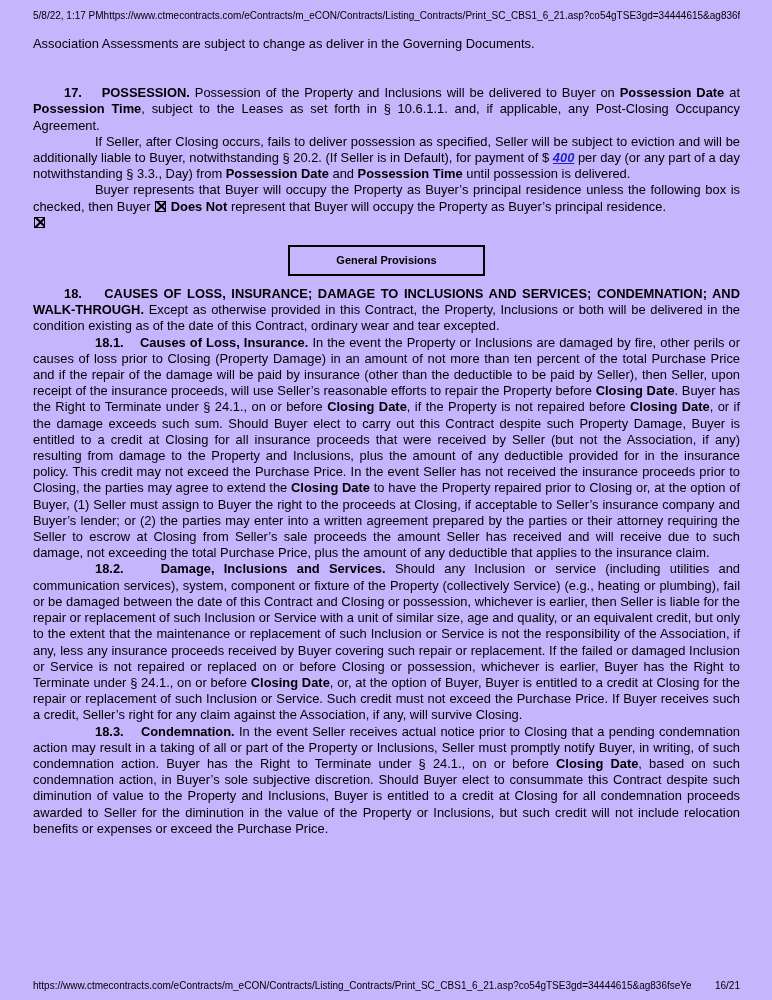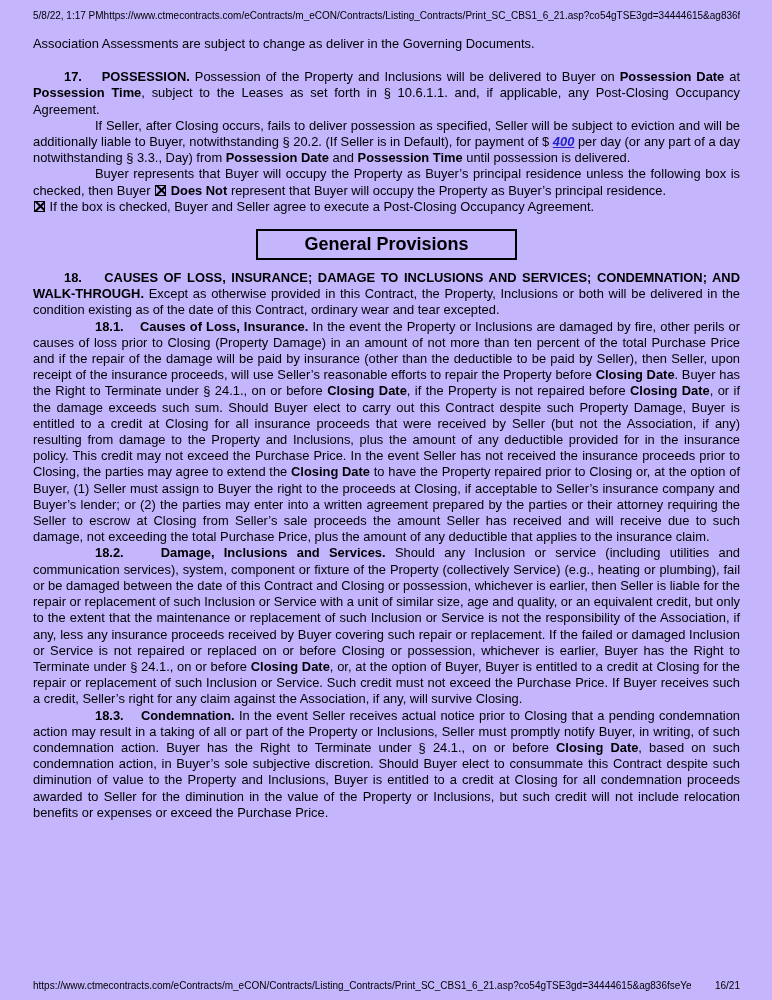--- a/index.html
+++ b/index.html
@@ -15,40 +15,40 @@
   .ph-date { flex:0 0 auto; }
   .ph-url { flex:1 1 auto; text-align:center; white-space:nowrap; overflow:hidden; }
   .doc-body {
     position:absolute; top:36px; left:33px; right:32px;
     font-size:12.9px; line-height:16.2px; text-align:justify;
   }
   .para { margin:0; }
   .indent-none { text-indent:0; }
   .indent-l1 { text-indent:31px; }
   .indent-l2 { text-indent:62px; }
-  .gap { margin-top:17px; }
+  .gap { margin-top:33px; }
   .b { font-weight:bold; }
   .fill {
     color:var(--fill-color, #1f22c8);
     font-weight:bold; font-style:italic; text-decoration:underline;
   }
   .checkbox {
     display:inline-block; width:11px; height:11px; border:1.6px solid #000;
     position:relative; vertical-align:-1px; margin:0 1px; overflow:hidden;
   }
   .checkbox::before, .checkbox::after {
     content:""; position:absolute; left:-2px; top:50%; width:15px; height:1.7px;
     background:#000;
   }
   .checkbox::before { transform:translateY(-50%) rotate(45deg); }
   .checkbox::after  { transform:translateY(-50%) rotate(-45deg); }
   .boxed-wrap { text-align:center; text-indent:0; margin:14px 0 10px 0; }
   .boxed-heading {
     display:inline-block; border:2px solid #000; padding:5px 46px;
-    font-weight:bold; font-size:18px; line-height:17px;
+    font-weight:bold; font-size:11px; line-height:17px;
   }
   .print-footer {
     position:absolute; bottom:8px; left:33px; right:32px;
     display:flex; justify-content:space-between; align-items:baseline;
     font-size:10px; line-height:12px;
   }
   .pf-url { white-space:nowrap; overflow:hidden; }
   .pf-page { flex:0 0 auto; margin-left:24px; }
 </style>
 </head>
@@ -59,21 +59,21 @@
   <div class="print-header">
     <span class="ph-date">5/8/22, 1:17 PM</span>
     <span class="ph-url">https://www.ctmecontracts.com/eContracts/m_eCON/Contracts/Listing_Contracts/Print_SC_CBS1_6_21.asp?co54gTSE3gd=34444615&amp;ag836fs…</span>
   </div>
 
   <div class="doc-body">
       <div class="para indent-none"><span>Association Assessments are subject to change as deliver in the Governing Documents.</span></div>
       <div class="para indent-l1 gap"><span class="b">17.&nbsp;&nbsp;&nbsp;&nbsp;POSSESSION.</span><span> Possession of the Property and Inclusions will be delivered to Buyer on </span><span class="b">Possession Date</span><span> at </span><span class="b">Possession Time</span><span>, subject to the Leases as set forth in § 10.6.1.1. and, if applicable, any Post-Closing Occupancy Agreement.</span></div>
       <div class="para indent-l2"><span>If Seller, after Closing occurs, fails to deliver possession as specified, Seller will be subject to eviction and will be additionally liable to Buyer, notwithstanding § 20.2. (If Seller is in Default), for payment of $ </span><span class="fill">400</span><span> per day (or any part of a day notwithstanding § 3.3., Day) from </span><span class="b">Possession Date</span><span> and </span><span class="b">Possession Time</span><span> until possession is delivered.</span></div>
       <div class="para indent-l2"><span>Buyer represents that Buyer will occupy the Property as Buyer’s principal residence unless the following box is checked, then Buyer </span><span class="checkbox"></span><span> </span><span class="b">Does Not</span><span> represent that Buyer will occupy the Property as Buyer’s principal residence.</span></div>
-      <div class="para indent-none"><span class="checkbox"></span><span> If the box is checked, Buyer and Seller agree to execute a Post-Closing Occupancy Agreement.</span></div>
+      <div class="para indent-none"><span class="checkbox"></span></div>
       <div class="boxed-wrap"><div class="boxed-heading">General Provisions</div></div>
       <div class="para indent-l1"><span class="b">18.&nbsp;&nbsp;&nbsp;&nbsp;CAUSES OF LOSS, INSURANCE; DAMAGE TO INCLUSIONS AND SERVICES; CONDEMNATION; AND WALK-THROUGH.</span><span> Except as otherwise provided in this Contract, the Property, Inclusions or both will be delivered in the condition existing as of the date of this Contract, ordinary wear and tear excepted.</span></div>
       <div class="para indent-l2"><span class="b">18.1.&nbsp;&nbsp;&nbsp;&nbsp;Causes of Loss, Insurance.</span><span> In the event the Property or Inclusions are damaged by fire, other perils or causes of loss prior to Closing (Property Damage) in an amount of not more than ten percent of the total Purchase Price and if the repair of the damage will be paid by insurance (other than the deductible to be paid by Seller), then Seller, upon receipt of the insurance proceeds, will use Seller’s reasonable efforts to repair the Property before </span><span class="b">Closing Date</span><span>. Buyer has the Right to Terminate under § 24.1., on or before </span><span class="b">Closing Date</span><span>, if the Property is not repaired before </span><span class="b">Closing Date</span><span>, or if the damage exceeds such sum. Should Buyer elect to carry out this Contract despite such Property Damage, Buyer is entitled to a credit at Closing for all insurance proceeds that were received by Seller (but not the Association, if any) resulting from damage to the Property and Inclusions, plus the amount of any deductible provided for in the insurance policy. This credit may not exceed the Purchase Price. In the event Seller has not received the insurance proceeds prior to Closing, the parties may agree to extend the </span><span class="b">Closing Date</span><span> to have the Property repaired prior to Closing or, at the option of Buyer, (1) Seller must assign to Buyer the right to the proceeds at Closing, if acceptable to Seller’s insurance company and Buyer’s lender; or (2) the parties may enter into a written agreement prepared by the parties or their attorney requiring the Seller to escrow at Closing from Seller’s sale proceeds the amount Seller has received and will receive due to such damage, not exceeding the total Purchase Price, plus the amount of any deductible that applies to the insurance claim.</span></div>
       <div class="para indent-l2"><span class="b">18.2.&nbsp;&nbsp;&nbsp;&nbsp;Damage, Inclusions and Services.</span><span> Should any Inclusion or service (including utilities and communication services), system, component or fixture of the Property (collectively Service) (e.g., heating or plumbing), fail or be damaged between the date of this Contract and Closing or possession, whichever is earlier, then Seller is liable for the repair or replacement of such Inclusion or Service with a unit of similar size, age and quality, or an equivalent credit, but only to the extent that the maintenance or replacement of such Inclusion or Service is not the responsibility of the Association, if any, less any insurance proceeds received by Buyer covering such repair or replacement. If the failed or damaged Inclusion or Service is not repaired or replaced on or before Closing or possession, whichever is earlier, Buyer has the Right to Terminate under § 24.1., on or before </span><span class="b">Closing Date</span><span>, or, at the option of Buyer, Buyer is entitled to a credit at Closing for the repair or replacement of such Inclusion or Service. Such credit must not exceed the Purchase Price. If Buyer receives such a credit, Seller’s right for any claim against the Association, if any, will survive Closing.</span></div>
       <div class="para indent-l2"><span class="b">18.3.&nbsp;&nbsp;&nbsp;&nbsp;Condemnation.</span><span> In the event Seller receives actual notice prior to Closing that a pending condemnation action may result in a taking of all or part of the Property or Inclusions, Seller must promptly notify Buyer, in writing, of such condemnation action. Buyer has the Right to Terminate under § 24.1., on or before </span><span class="b">Closing Date</span><span>, based on such condemnation action, in Buyer’s sole subjective discretion. Should Buyer elect to consummate this Contract despite such diminution of value to the Property and Inclusions, Buyer is entitled to a credit at Closing for all condemnation proceeds awarded to Seller for the diminution in the value of the Property or Inclusions, but such credit will not include relocation benefits or expenses or exceed the Purchase Price.</span></div>
     </div>
 
   <div class="print-footer">
     <span class="pf-url">https://www.ctmecontracts.com/eContracts/m_eCON/Contracts/Listing_Contracts/Print_SC_CBS1_6_21.asp?co54gTSE3gd=34444615&amp;ag836fseYerPs2=79024&amp;…</span>
     <span class="pf-page">16/21</span>

